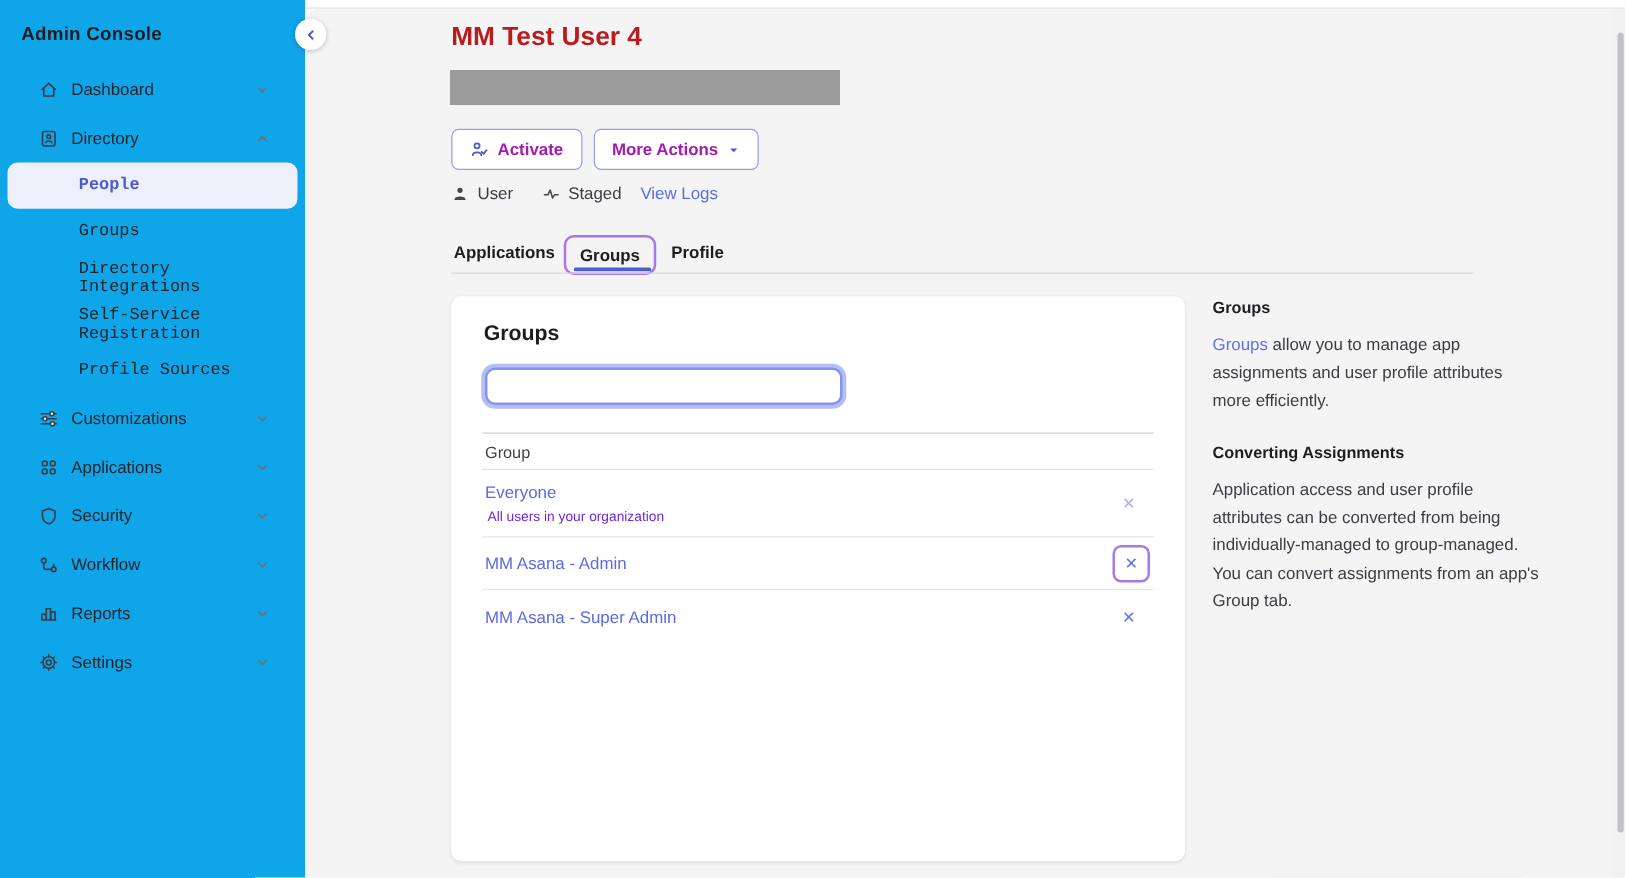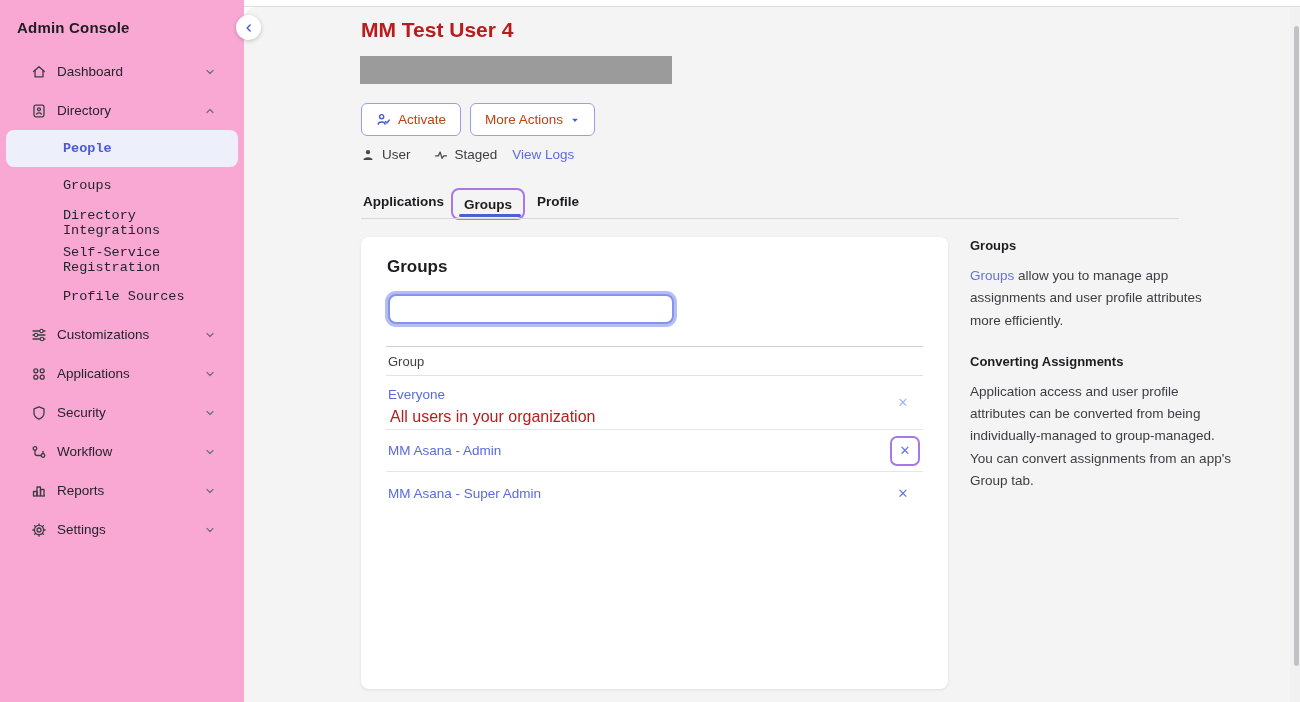--- a/index.html
+++ b/index.html
@@ -2,21 +2,21 @@
 <html><head>
 <meta charset="utf-8">
 <style>
   * { margin:0; padding:0; box-sizing:border-box; }
   html,body { width:1300px; height:702px; overflow:hidden; background:#ffffff;
     font-family:"Liberation Sans", sans-serif; color:#1d1d21; }
   .icon { display:inline-flex; align-items:center; justify-content:center; flex:0 0 auto; }
   svg { display:block; }
 
   
-  #sidebar { position:absolute; left:0; top:0; width:244px; height:702px; background:#f9a8d4; z-index:2; }
+  #sidebar { position:absolute; left:0; top:0; width:244px; height:702px; background:#0ea5e9; z-index:2; }
   .sb-title { position:absolute; left:17px; top:19px; font-size:15px; font-weight:700; letter-spacing:.2px; color:#1d1d21; }
   #nav { position:absolute; left:0; top:52px; width:244px; display:flex; flex-direction:column; }
   .nav-item { display:flex; align-items:center; height:39px; padding-left:30px; cursor:pointer; font-size:13.5px; color:#24242b; }
   .nav-item .icon { width:17px; color:#3c3c43; margin-right:10px; }
   .nav-item .chev { margin-left:auto; margin-right:26px; color:#6e6e78; }
   .nav-child { display:flex; align-items:center; height:37px; padding-left:57px; font-size:13.5px; color:#24242b; cursor:pointer; margin:0 6px; border-radius:8px;font-family:Liberation Mono, monospace; }
   .nav-child.active { background:#edeffb; color:#4c5bcf; font-weight:700; }
 
   
   .top-hairline { position:absolute; left:244px; top:6px; right:0; height:1px; background:#dddde1; }
@@ -26,21 +26,21 @@
 
   
   #scrollbar-track { position:absolute; right:0; top:8px; width:10px; height:694px; background:#f1f1f2; z-index:4; }
   #scrollbar-thumb { position:absolute; right:1px; top:18px; width:5px; height:640px; background:#c2c2c6; border-radius:3px; }
 
   
   #page-title { position:absolute; left:361px; top:18px; font-size:21px; font-weight:700; color:#b91c1c; z-index:2;}
   #redacted-bar { position:absolute; left:360px; top:56px; width:312px; height:28px; background:#9b9b9b; z-index:2;}
   #action-row { position:absolute; left:361px; top:103px; display:flex; gap:9px; z-index:2;}
   .btn { display:inline-flex; align-items:center; gap:7px; height:33px; padding:0 14px; background:#ffffff;
-    border:1px solid #94a0ef; border-radius:6px; color:#c2410c; font-size:13.5px; font-weight:400; cursor:pointer; }
+    border:1px solid #94a0ef; border-radius:6px; color:#a21caf; font-size:13.5px; font-weight:700; cursor:pointer; }
   #meta-row { position:absolute; left:361px; top:147px; display:flex; align-items:center; gap:7px; font-size:13.5px; color:#3c3c43; z-index:2;}
   #meta-row .spacer { width:9px; }
   #view-logs { color:#5c6ce5; cursor:pointer; text-decoration:none; margin-left:8px; }
 
   
   #tabs-underline { position:absolute; left:361px; top:218px; width:818px; height:1px; background:#d8d8dc; z-index:2;}
   .tab { position:absolute; top:194px; font-size:13.5px; font-weight:700; color:#1d1d21; cursor:pointer; z-index:2;}
   #tab-applications { left:363px; }
   #tab-profile { left:537px; }
   #tab-groups-ring { position:absolute; left:451px; top:188px; width:74px; height:32px; border:2px solid #a678e8;
@@ -53,21 +53,21 @@
     border-radius:8px; box-shadow:0 1px 3px rgba(29,29,33,.1); z-index:2; }
   #groups-card h2 { position:absolute; left:26px; top:20px; font-size:17px; font-weight:700; color:#1d1d21; }
   #group-search { position:absolute; left:27px; top:57px; width:286px; height:30px; border:2px solid #8494ec; border-radius:8px;
     box-shadow:0 0 0 3px #b5bef4; outline:none; font-size:13.5px; padding:0 10px; font-family:"Liberation Sans", sans-serif; }
   #group-table { position:absolute; left:25px; top:109px; width:537px; }
   .tbl-topline { height:1px; background:#cfcfd4; }
   .tbl-header { height:29px; display:flex; align-items:center; padding-left:2px; font-size:13px; color:#3f3f46; border-bottom:1px solid #e2e2e6; }
   .grp-row { position:relative; border-bottom:1px solid #e6e6ea; }
   .grp-row.last { border-bottom:none; }
   .grp-row .grp-link { color:#5a6ae0; font-size:13.5px; text-decoration:none; cursor:pointer; display:inline-block; }
-  .grp-desc { font-size:16px; color:#b91c1c; margin-top:5px; padding-left:2px; }
+  .grp-desc { font-size:11px; color:#6d28d9; margin-top:5px; padding-left:2px; }
   .row-tall { height:54px; padding:9px 0 16px 2px; }
   .row-short { height:42px; display:flex; align-items:center; padding-left:2px; }
   .remove-btn { position:absolute; right:8px; top:50%; transform:translateY(-50%); width:24px; height:24px;
     display:flex; align-items:center; justify-content:center; font-size:13px; color:#6678e0; cursor:pointer;
     background:transparent; border:none; border-radius:7px; font-family:"Liberation Sans", sans-serif; }
   .remove-btn.muted { color:#a7b4f1; }
   .remove-btn.focused { right:3px; width:30px; height:30px; border:2px solid #a678e8; }
 
   
   #help-col { position:absolute; left:970px; top:238px; width:264px; z-index:2; }

